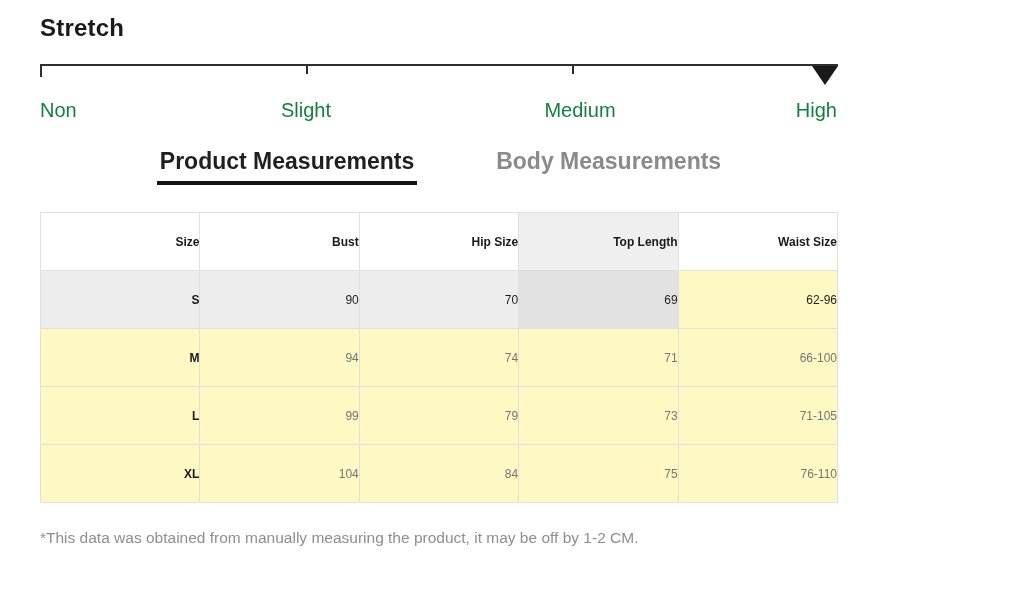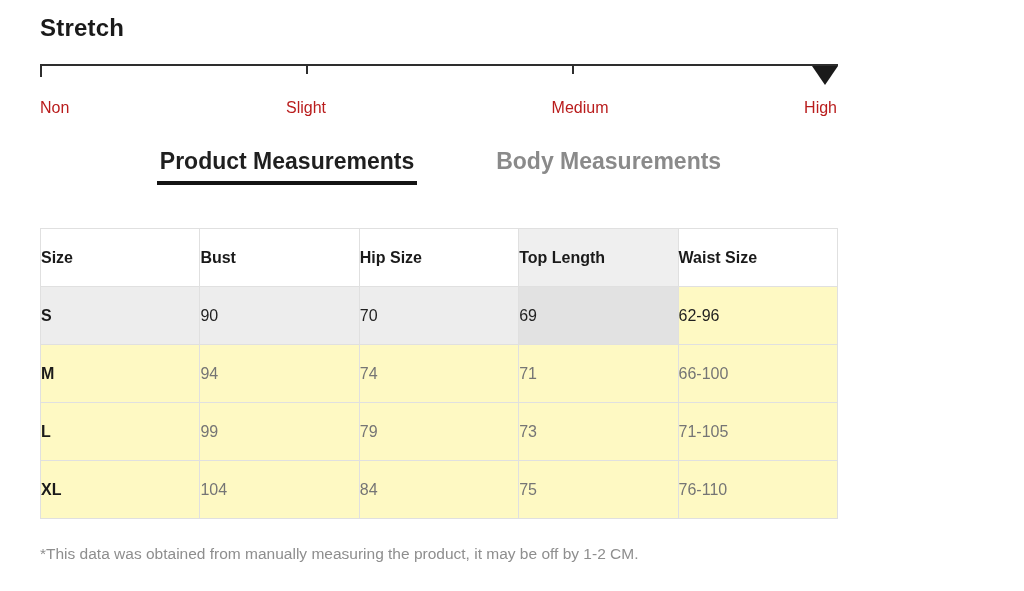--- a/index.html
+++ b/index.html
@@ -50,22 +50,22 @@
     right: 0;
     width: 0; height: 0;
     border-left: 13px solid transparent;
     border-right: 13px solid transparent;
     border-top: 19px solid #1a1a1a;
   }
   .scale-labels {
     position: relative;
     margin-top: 13px;
     height: 20px;
-    font-size: 16px;
-    color: #b91c1c;
+    font-size: 20px;
+    color: #15803d;
   }
   .scale-label { position: absolute; top: 0; white-space: nowrap; }
   .lbl-non    { left: 0; }
   .lbl-slight { left: 33.33%; transform: translateX(-50%); }
   .lbl-medium { left: 66.67%; transform: translateX(-50%); margin-left: 8px; }
   .lbl-high   { right: 1px; }
   
   .tabs {
     margin-top: 29px;
     display: flex;
@@ -84,26 +84,26 @@
     color: #1f1f1f;
     border-bottom: 4px solid #141414;
     padding: 0 3px 6px 3px;
   }
   .tab.inactive {
     color: #8a8a8a;
     padding-bottom: 10px;
   }
   
   .size-table {
-    margin-top: 43px;
+    margin-top: 27px;
     width: 100%;
     border-collapse: collapse;
     table-layout: fixed;
-    text-align: left;
-    font-size: 16px;
+    text-align: right;
+    font-size: 12px;
   }
   .size-table th, .size-table td {
     border: 1px solid #e0e0e0;
     height: 58px;
     vertical-align: middle;
   }
   .size-table th {
     font-weight: 700;
     color: #1a1a1a;
     background: #ffffff;

